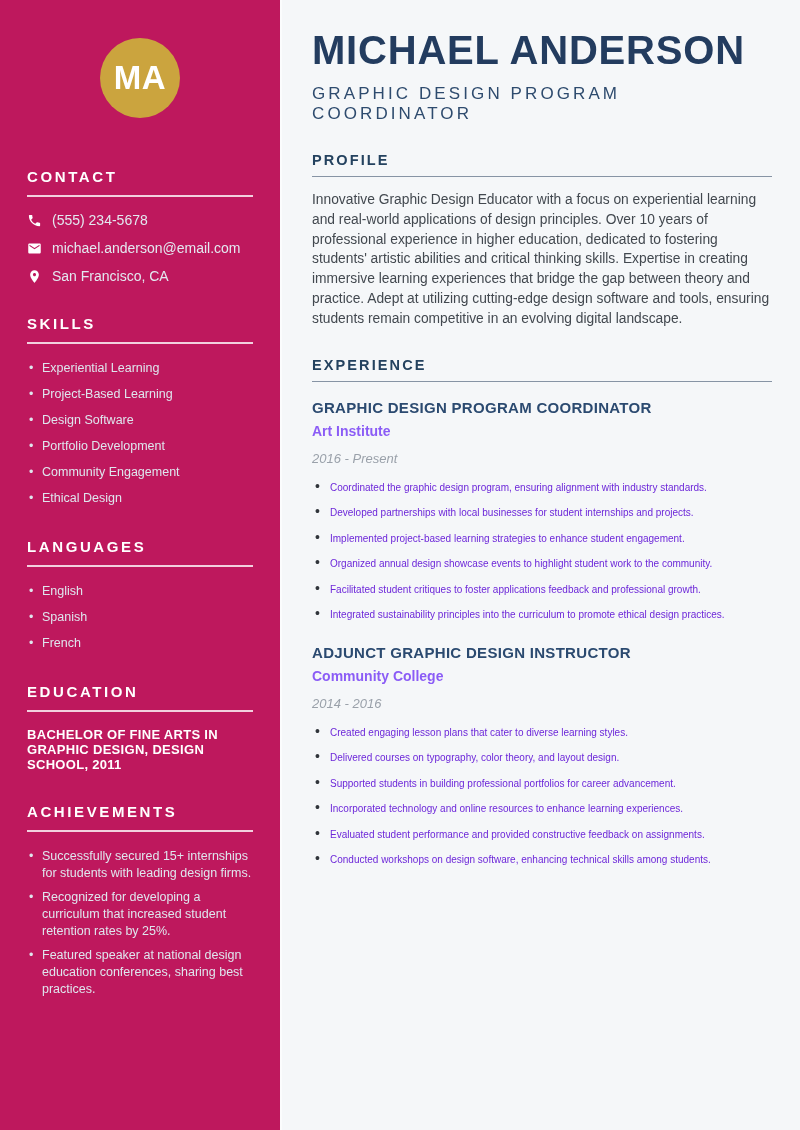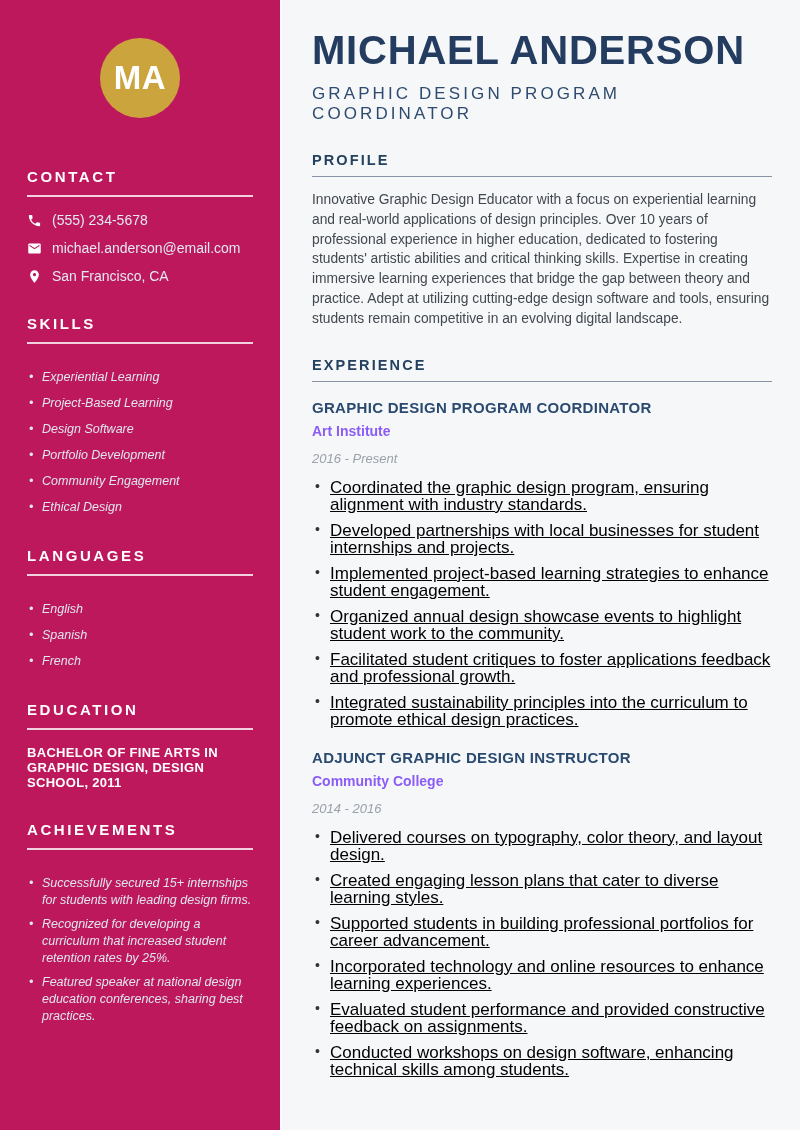--- a/index.html
+++ b/index.html
@@ -39,21 +39,21 @@
   }
   .contact-list { list-style: none; margin-top: 15px; }
   .contact-row {
     display: flex; align-items: center;
     margin-bottom: 12px;
     font-size: 14px; color: #e3e9f0;
   }
   .contact-icon { width: 15px; height: 15px; margin-right: 10px; flex: 0 0 15px; }
   .contact-icon svg { width: 15px; height: 15px; display: block; }
 
-  .side-list { list-style: none; margin-top: 25px; font-style: italic; }
+  .side-list { list-style: none; margin-top: 16px; }
   .side-item {
     position: relative;
     padding-left: 15px;
     font-size: 12.5px; color: #dfe6ee;
     margin-bottom: 9px;
     line-height: 17px;
   }
   .side-item::before {
     content: "\2022";
     position: absolute; left: 2px; top: 0;
@@ -108,24 +108,23 @@
     font-size: 14px; font-weight: 700; color: #8b5cf6;
   }
   .job-dates {
     margin-top: 12px;
     font-size: 13px; font-style: italic; color: #9aa1aa;
   }
   .job-bullets { list-style: none; margin-top: 13px; }
   .job-bullet {
     position: relative;
     padding-left: 18px;
-    font-size: 17px; line-height: 17.5px;
-    color: #000000;
+    font-size: 10px; line-height: 17.5px;
+    color: #6d28d9;
     margin-bottom: 8px;
-    text-decoration: underline;
   }
   .job-bullet::before {
     content: "\2022";
     position: absolute; left: 3px; top: -1px;
     color: #30353b; font-size: 14px;
   }
 </style>
 </head>
 <body>
 
@@ -249,23 +248,23 @@
 
         </ul>
       </article>
 
       <article class="job">
         <h3 class="job-title">ADJUNCT GRAPHIC DESIGN INSTRUCTOR</h3>
         <div class="job-company">Community College</div>
         <div class="job-dates">2014 - 2016</div>
         <ul class="job-bullets">
 
+            <li class="job-bullet">Created engaging lesson plans that cater to diverse learning styles.</li>
+
             <li class="job-bullet">Delivered courses on typography, color theory, and layout design.</li>
-
-            <li class="job-bullet">Created engaging lesson plans that cater to diverse learning styles.</li>
 
             <li class="job-bullet">Supported students in building professional portfolios for career advancement.</li>
 
             <li class="job-bullet">Incorporated technology and online resources to enhance learning experiences.</li>
 
             <li class="job-bullet">Evaluated student performance and provided constructive feedback on assignments.</li>
 
             <li class="job-bullet">Conducted workshops on design software, enhancing technical skills among students.</li>
 
         </ul>

